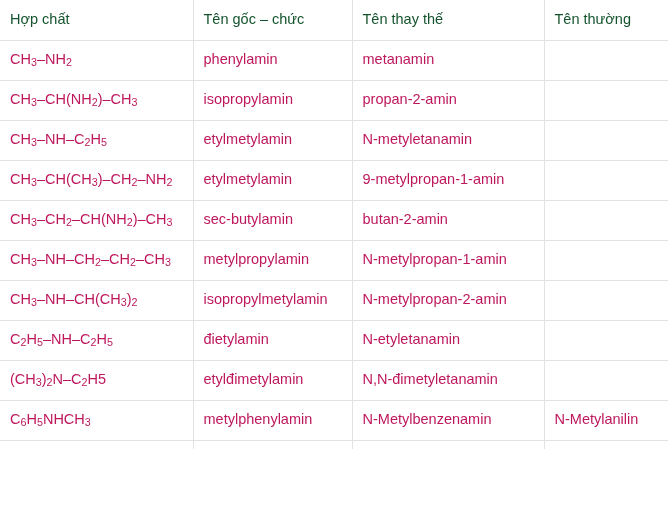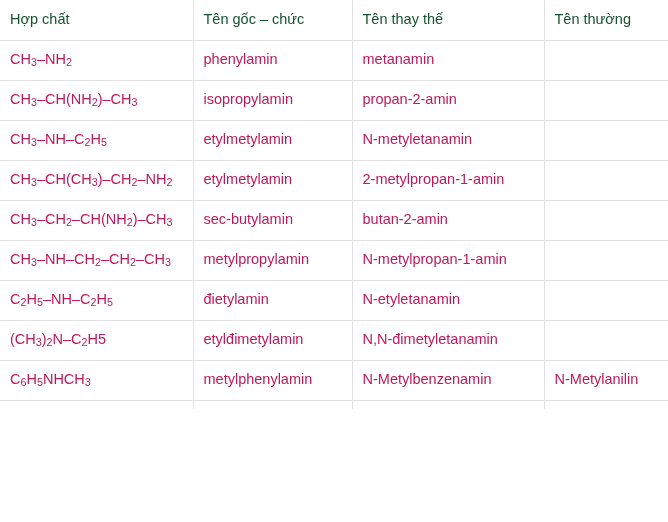--- a/index.html
+++ b/index.html
@@ -98,33 +98,39 @@
       </tr>
       <tr>
         <td class="formula">CH<sub>3</sub>–NH–C<sub>2</sub>H<sub>5</sub></td>
         <td>etylmetylamin</td>
         <td>N-metyletanamin</td>
         <td></td>
       </tr>
       <tr>
         <td class="formula">CH<sub>3</sub>–CH(CH<sub>3</sub>)–CH<sub>2</sub>–NH<sub>2</sub></td>
         <td>etylmetylamin</td>
-        <td>2-metylpropan-1-amin</td>
+        <td>9-metylpropan-1-amin</td>
         <td></td>
       </tr>
       <tr>
         <td class="formula">CH<sub>3</sub>–CH<sub>2</sub>–CH(NH<sub>2</sub>)–CH<sub>3</sub></td>
         <td>sec-butylamin</td>
         <td>butan-2-amin</td>
         <td></td>
       </tr>
       <tr>
         <td class="formula">CH<sub>3</sub>–NH–CH<sub>2</sub>–CH<sub>2</sub>–CH<sub>3</sub></td>
         <td>metylpropylamin</td>
         <td>N-metylpropan-1-amin</td>
+        <td></td>
+      </tr>
+      <tr>
+        <td class="formula">CH<sub>3</sub>–NH–CH(CH<sub>3</sub>)<sub>2</sub></td>
+        <td>isopropylmetylamin</td>
+        <td>N-metylpropan-2-amin</td>
         <td></td>
       </tr>
       <tr>
         <td class="formula">C<sub>2</sub>H<sub>5</sub>–NH–C<sub>2</sub>H<sub>5</sub></td>
         <td>đietylamin</td>
         <td>N-etyletanamin</td>
         <td></td>
       </tr>
       <tr>
         <td class="formula">(CH<sub>3</sub>)<sub>2</sub>N–C<sub>2</sub>H5</td>

